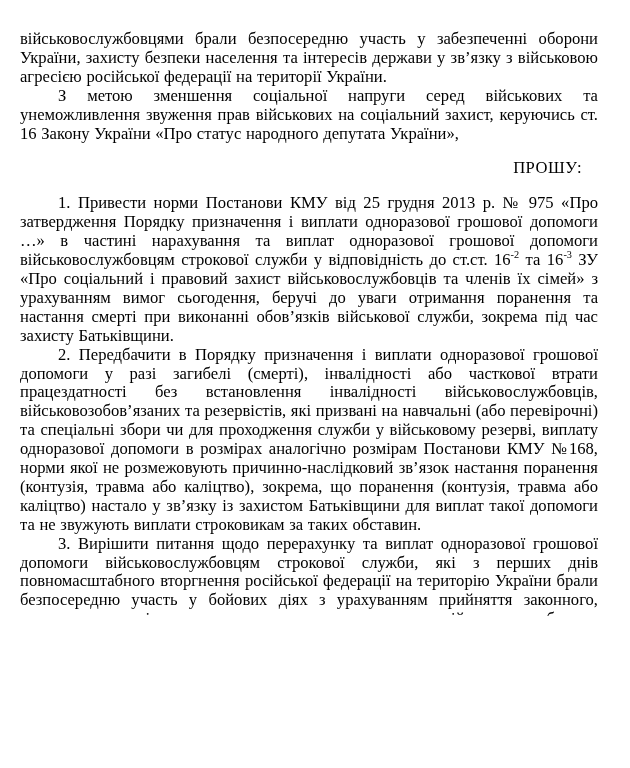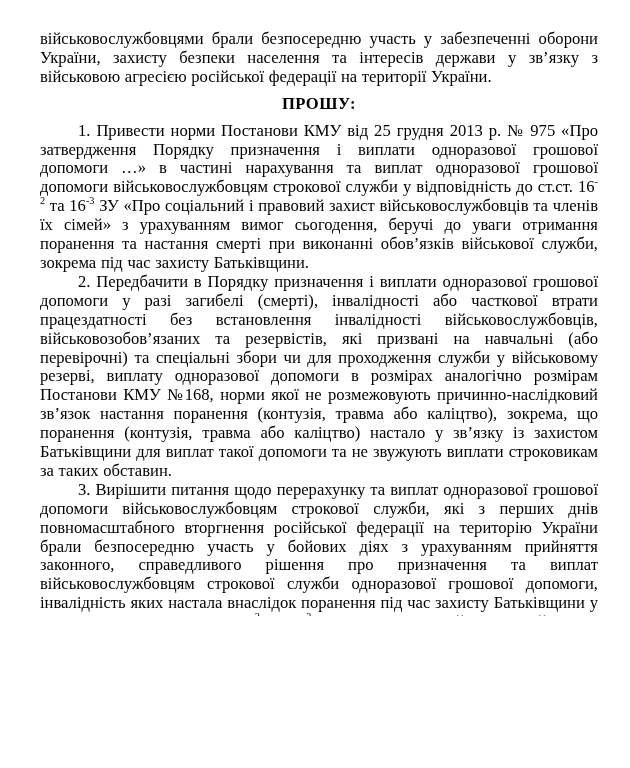--- a/index.html
+++ b/index.html
@@ -7,39 +7,39 @@
     padding: 0;
     background: #ffffff;
   }
   .page {
     position: relative;
     width: 630px;
     height: 616px;
     background: #ffffff;
     color: #000000;
     box-sizing: border-box;
-    padding: 30px 32px 0 40px;
+    padding: 30px 32px 0 20px;
     font-family: "Liberation Serif", "DejaVu Serif", serif;
     font-size: 16.6px;
     line-height: 18.9px;
     overflow: hidden;
   }
   .para {
     margin: 0;
     text-align: justify;
     text-indent: 38px;
     word-spacing: 0.5px;
   }
   .para.no-indent {
     text-indent: 0;
   }
   .heading {
-    margin: 8px;
-    text-align: center;
-    font-weight: bold;
+    margin: 16px;
+    text-align: right;
+    font-weight: normal;
     letter-spacing: 0.5px;
   }
   sup {
     font-size: 0.62em;
     line-height: 0;
     vertical-align: super;
   }
   .signature-row {
     margin-top: 26px;
     display: flex;
@@ -50,20 +50,21 @@
     padding-right: 26px;
   }
 </style>
 </head>
 <body>
 
 <div class="page">
 
   <p class="para no-indent"><span>військовослужбовцями брали безпосередню участь у забезпеченні оборони України, захисту безпеки населення та інтересів держави у зв’язку з військовою агресією російської федерації на території України.</span></p>
 
+  <p class="para"><span>З метою зменшення соціальної напруги серед військових та унеможливлення звуження прав військових на соціальний захист, керуючись ст. 16 Закону України «Про статус народного депутата України»,</span></p>
 
   <p class="heading">ПРОШУ:</p>
 
   <p class="para"><span>1. Привести норми Постанови КМУ від 25 грудня 2013 р. № 975 «Про затвердження Порядку призначення і виплати одноразової грошової допомоги …» в частині нарахування та виплат одноразової грошової допомоги військовослужбовцям строкової служби у відповідність до ст.ст. 16</span><sup>-2</sup><span> та 16</span><sup>-3</sup><span> ЗУ «Про соціальний і правовий захист військовослужбовців та членів їх сімей» з урахуванням вимог сьогодення, беручі до уваги отримання поранення та настання смерті при виконанні обов’язків військової служби, зокрема під час захисту Батьківщини.</span></p>
 
   <p class="para"><span>2. Передбачити в Порядку призначення і виплати одноразової грошової допомоги у разі загибелі (смерті), інвалідності або часткової втрати працездатності без встановлення інвалідності військовослужбовців, військовозобов’язаних та резервістів, які призвані на навчальні (або перевірочні) та спеціальні збори чи для проходження служби у військовому резерві, виплату одноразової допомоги в розмірах аналогічно розмірам Постанови КМУ №168, норми якої не розмежовують причинно-наслідковий зв’язок настання поранення (контузія, травма або каліцтво), зокрема, що поранення (контузія, травма або каліцтво) настало у зв’язку із захистом Батьківщини для виплат такої допомоги та не звужують виплати строковикам за таких обставин.</span></p>
 
   <p class="para"><span>3. Вирішити питання щодо перерахунку та виплат одноразової грошової допомоги військовослужбовцям строкової служби, які з перших днів повномасштабного вторгнення російської федерації на територію України брали безпосередню участь у бойових діях з урахуванням прийняття законного, справедливого рішення про призначення та виплат військовослужбовцям строкової служби одноразової грошової допомоги, інвалідність яких настала внаслідок поранення під час захисту Батьківщини у розмірах визначених ст.ст. 16</span><sup>-2</sup><span> та 16</span><sup>-3</sup><span> ЗУ «Про соціальний і правовий захист військовослужбовців та членів їх сімей».</span></p>
 
   <div class="signature-row">

